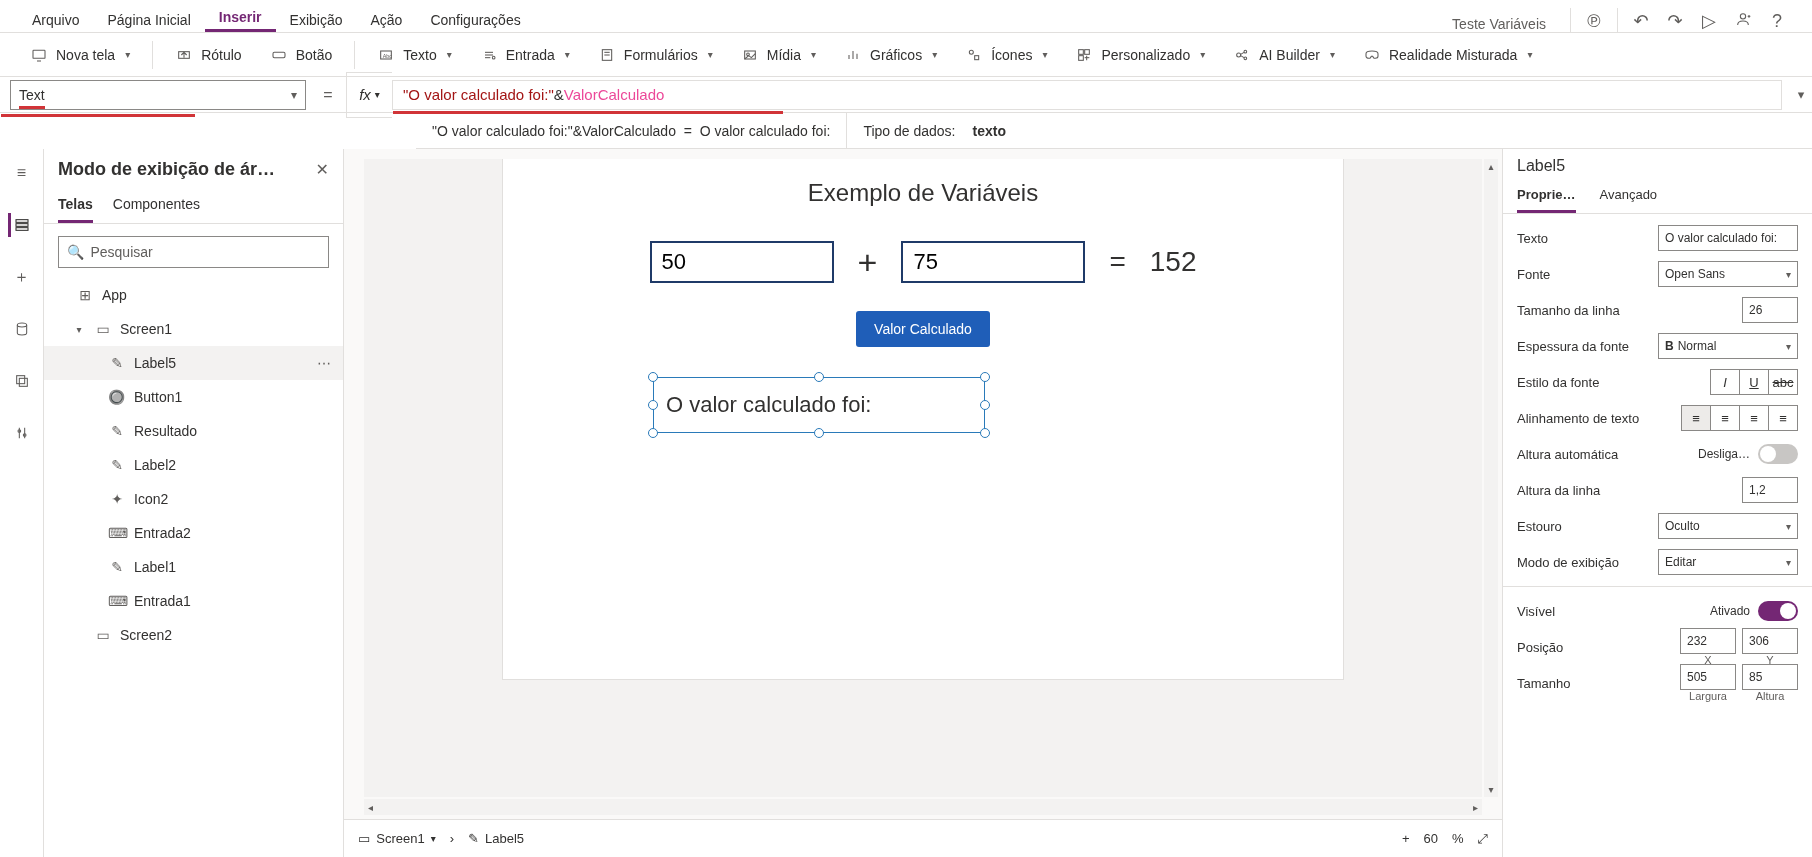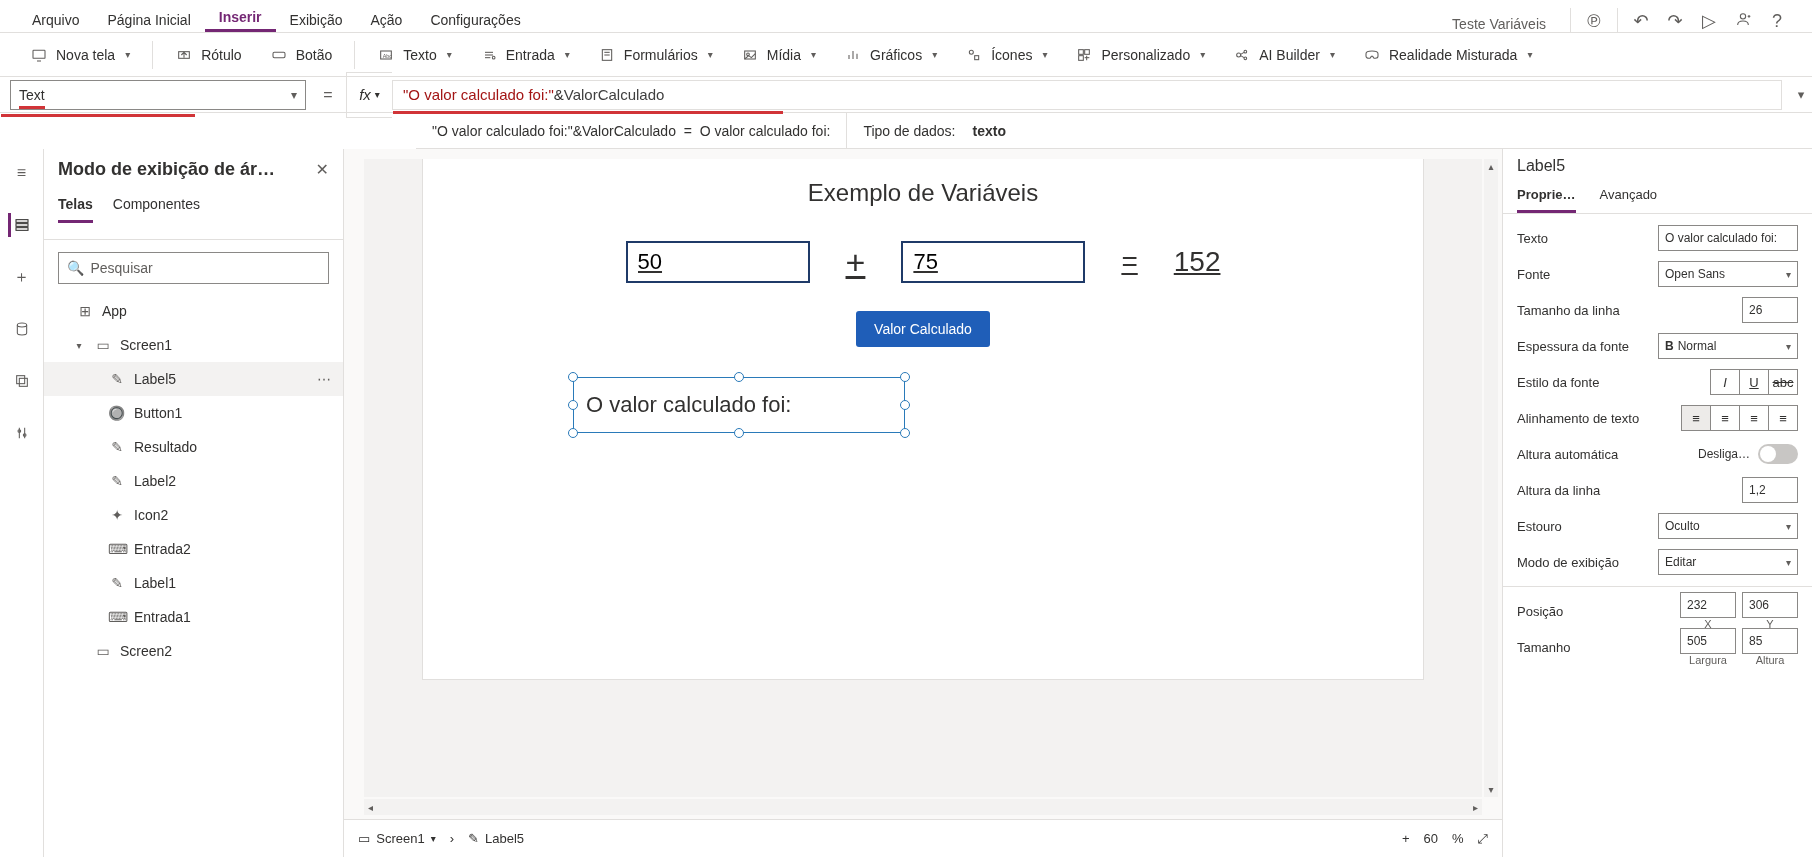--- a/index.html
+++ b/index.html
@@ -26,60 +26,60 @@
 .prop-select { width: 296px; height: 30px; margin: 0 10px; border: 1px solid #8a8886; display: flex; align-items: center; padding: 0 8px; font-size: 14px; position: relative; }
 .prop-select .chev { margin-left: auto; font-size: 12px; color: #605e5c; }
 .under-red { position: relative; }
 .under-red::after { content: ""; position: absolute; left: 0; right: 0; bottom: -6px; height: 3px; background: #d13438; }
 .formula-eq { width: 24px; text-align: center; font-size: 16px; color: #605e5c; }
 .fx-box { width: 46px; height: 46px; border: 1px solid #e1dfdd; border-right: none; display: flex; align-items: center; justify-content: center; font-style: italic; font-family: "Times New Roman", serif; font-size: 15px; margin-left: 6px; position: relative; }
 .fx-box .chev { font-size: 10px; margin-left: 4px; font-style: normal; font-family: "Segoe UI"; }
 .formula-input-bar { flex: 1; height: 30px; border: 1px solid #e1dfdd; display: flex; align-items: center; padding: 0 10px; font-family: Consolas, monospace; font-size: 15px; position: relative; margin-right: 8px; }
 .formula-input-bar .str { color: #a31515; }
 .formula-input-bar .op { color: #323130; }
-.formula-input-bar .var { color: #404040; }
+.formula-input-bar .var { color: #ec4899; }
 .formula-input-bar .red-under { position: absolute; left: 0; bottom: -5px; height: 3px; width: 390px; background: #d13438; }
 .formula-expand { width: 22px; text-align: center; color: #605e5c; }
 
 
 .eval-row { display: flex; align-items: center; height: 36px; border-bottom: 1px solid #e1dfdd; margin-left: 416px; font-size: 14px; color: #323130; }
 .eval-row .seg { padding: 0 16px; border-right: 1px solid #e1dfdd; height: 100%; display: flex; align-items: center; }
 .eval-row .seg:last-child { border-right: none; gap: 17px; }
 .eval-row b { font-weight: 600; }
 
 
 .main { display: flex; height: calc(857px - 33px - 44px - 36px - 36px); }
 .left-rail { width: 44px; border-right: 1px solid #e1dfdd; display: flex; flex-direction: column; align-items: center; padding-top: 12px; gap: 28px; }
 .left-rail .rail-btn { width: 24px; height: 24px; display: flex; align-items: center; justify-content: center; color: #605e5c; cursor: pointer; font-size: 16px; }
 .left-rail .rail-btn.active { border-left: 3px solid #742774; margin-left: -3px; color: #323130; }
 
 
 .tree-pane { width: 300px; border-right: 1px solid #e1dfdd; display: flex; flex-direction: column; }
 .tree-header { display: flex; align-items: center; padding: 10px 14px 6px; }
 .tree-header .title { font-size: 18px; font-weight: 600; flex: 1; white-space: nowrap; overflow: hidden; text-overflow: ellipsis; }
 .tree-header .close { font-size: 16px; color: #605e5c; cursor: pointer; }
-.tree-tabs { display: flex; gap: 20px; padding: 4px 14px 16px; border-bottom: 1px solid #e1dfdd; }
+.tree-tabs { display: flex; gap: 20px; padding: 4px 14px 0; border-bottom: 1px solid #e1dfdd; }
 .tree-tabs .tab { padding: 6px 0 8px; font-size: 14px; cursor: pointer; }
 .tree-tabs .tab.active { border-bottom: 3px solid #742774; font-weight: 600; }
 .tree-search { margin: 12px 14px 10px; height: 32px; border: 1px solid #8a8886; display: flex; align-items: center; padding: 0 8px; font-size: 14px; color: #605e5c; }
 .tree-list { flex: 1; overflow: auto; }
 .tree-item { display: flex; align-items: center; height: 34px; padding: 0 10px; gap: 8px; font-size: 14px; cursor: pointer; }
 .tree-item .expand { width: 14px; font-size: 10px; color: #605e5c; text-align: center; }
 .tree-item .ticon { width: 18px; text-align: center; color: #605e5c; font-size: 14px; }
 .tree-item.indent-1 { padding-left: 28px; }
 .tree-item.indent-2 { padding-left: 64px; }
 .tree-item.selected { background: #f3f2f1; }
 .tree-item .more { margin-left: auto; color: #605e5c; letter-spacing: 2px; }
 
 
 .canvas-wrap { flex: 1; background: #faf9f8; position: relative; overflow: hidden; }
 .canvas-inner { position: absolute; left: 20px; right: 20px; top: 10px; bottom: 60px; background: #f3f2f1; overflow: auto; }
-.artboard { margin: 0 auto; width: 1000px; background: #fff; min-height: 520px; position: relative; box-shadow: 0 0 0 1px #e1dfdd; padding-top: 20px; }
+.artboard { margin: 0 auto; width: 840px; background: #fff; min-height: 520px; position: relative; box-shadow: 0 0 0 1px #e1dfdd; padding-top: 20px; }
 .artboard h2 { text-align: center; font-weight: 400; font-size: 24px; }
-.ex-row { display: flex; align-items: center; justify-content: center; gap: 36px; margin-top: 34px; font-size: 26px; text-decoration: underline; }
+.ex-row { display: flex; align-items: center; justify-content: center; gap: 24px; margin-top: 34px; font-size: 26px; }
 .ex-row .num-input { width: 184px; height: 42px; border: 2px solid #1f3a68; font-size: 22px; padding: 0 10px; }
 .ex-row .plus { font-size: 34px; font-weight: 300; }
 .ex-row .eq { font-size: 28px; }
 .ex-row .result { font-size: 28px; }
 .calc-btn { display: block; margin: 28px auto 0; background: #1f5eb8; color: #fff; border: none; padding: 10px 18px; font-size: 14px; border-radius: 3px; }
 .sel-label { position: absolute; left: 150px; top: 218px; width: 332px; height: 56px; border: 1px solid #2a7ab9; display: flex; align-items: center; padding: 0 12px; font-size: 22px; }
 .sel-handle { position: absolute; width: 10px; height: 10px; border: 1px solid #2a7ab9; background: #fff; border-radius: 50%; }
 
 .canvas-scroll-right { position: absolute; right: 4px; top: 10px; bottom: 60px; width: 14px; background: #f3f2f1; display:flex; flex-direction:column; align-items:center; justify-content:space-between; color:#605e5c; font-size:10px; padding:2px 0;}
 .canvas-scroll-bottom { position: absolute; left: 20px; right: 20px; bottom: 42px; height: 16px; background: #f3f2f1; display:flex; align-items:center; justify-content:space-between; color:#605e5c; font-size:10px; padding:0 4px;}
@@ -546,20 +546,27 @@
       <div class="prop-row">
         <span class="plabel">Modo de exibição</span>
         <div class="pval">
             <span>Editar</span>
             <span class="chev">▾</span>
           </div>
       </div>
 
       <div style="height:1px; background:#e1dfdd; margin:6px 0;"></div>
 
+      <div class="prop-row">
+        <span class="plabel">Visível</span>
+        <span style="font-size:12px;">Ativado</span>
+        <div class="toggle">
+            <div class="knob"></div>
+          </div>
+      </div>
 
       <div class="prop-row">
         <span class="plabel">Posição</span>
         <div>
           <div style="display:flex; gap:6px;">
             <div class="pval short">
                 <span>232</span>
               </div>
             <div class="pval short">
                 <span>306</span>

